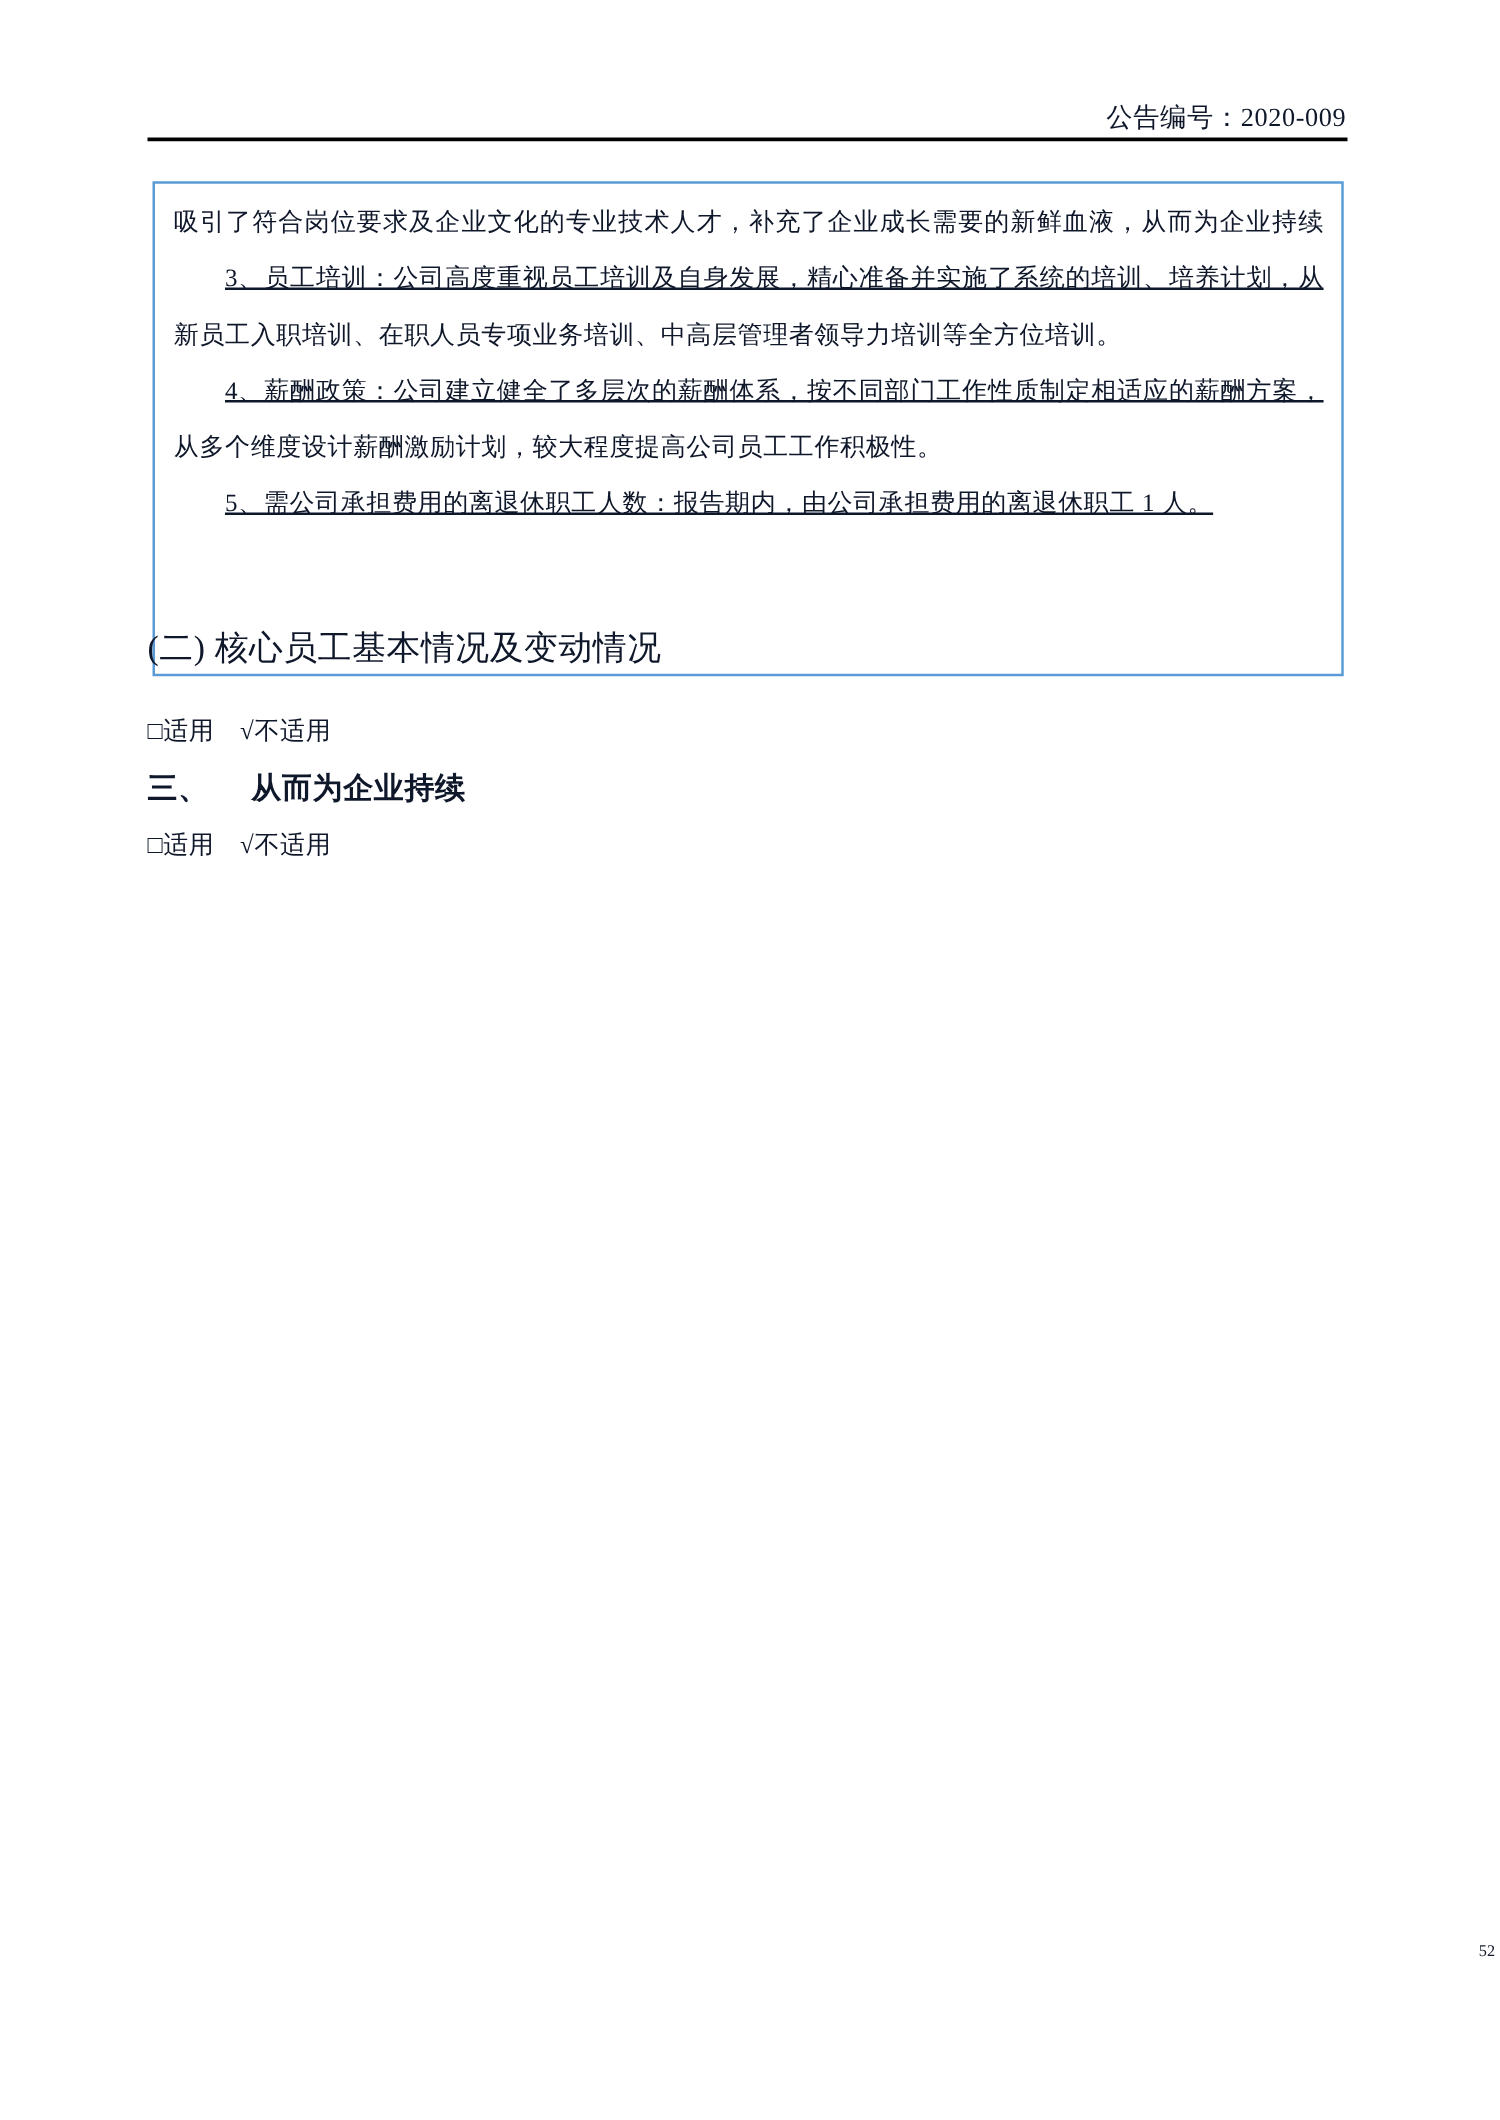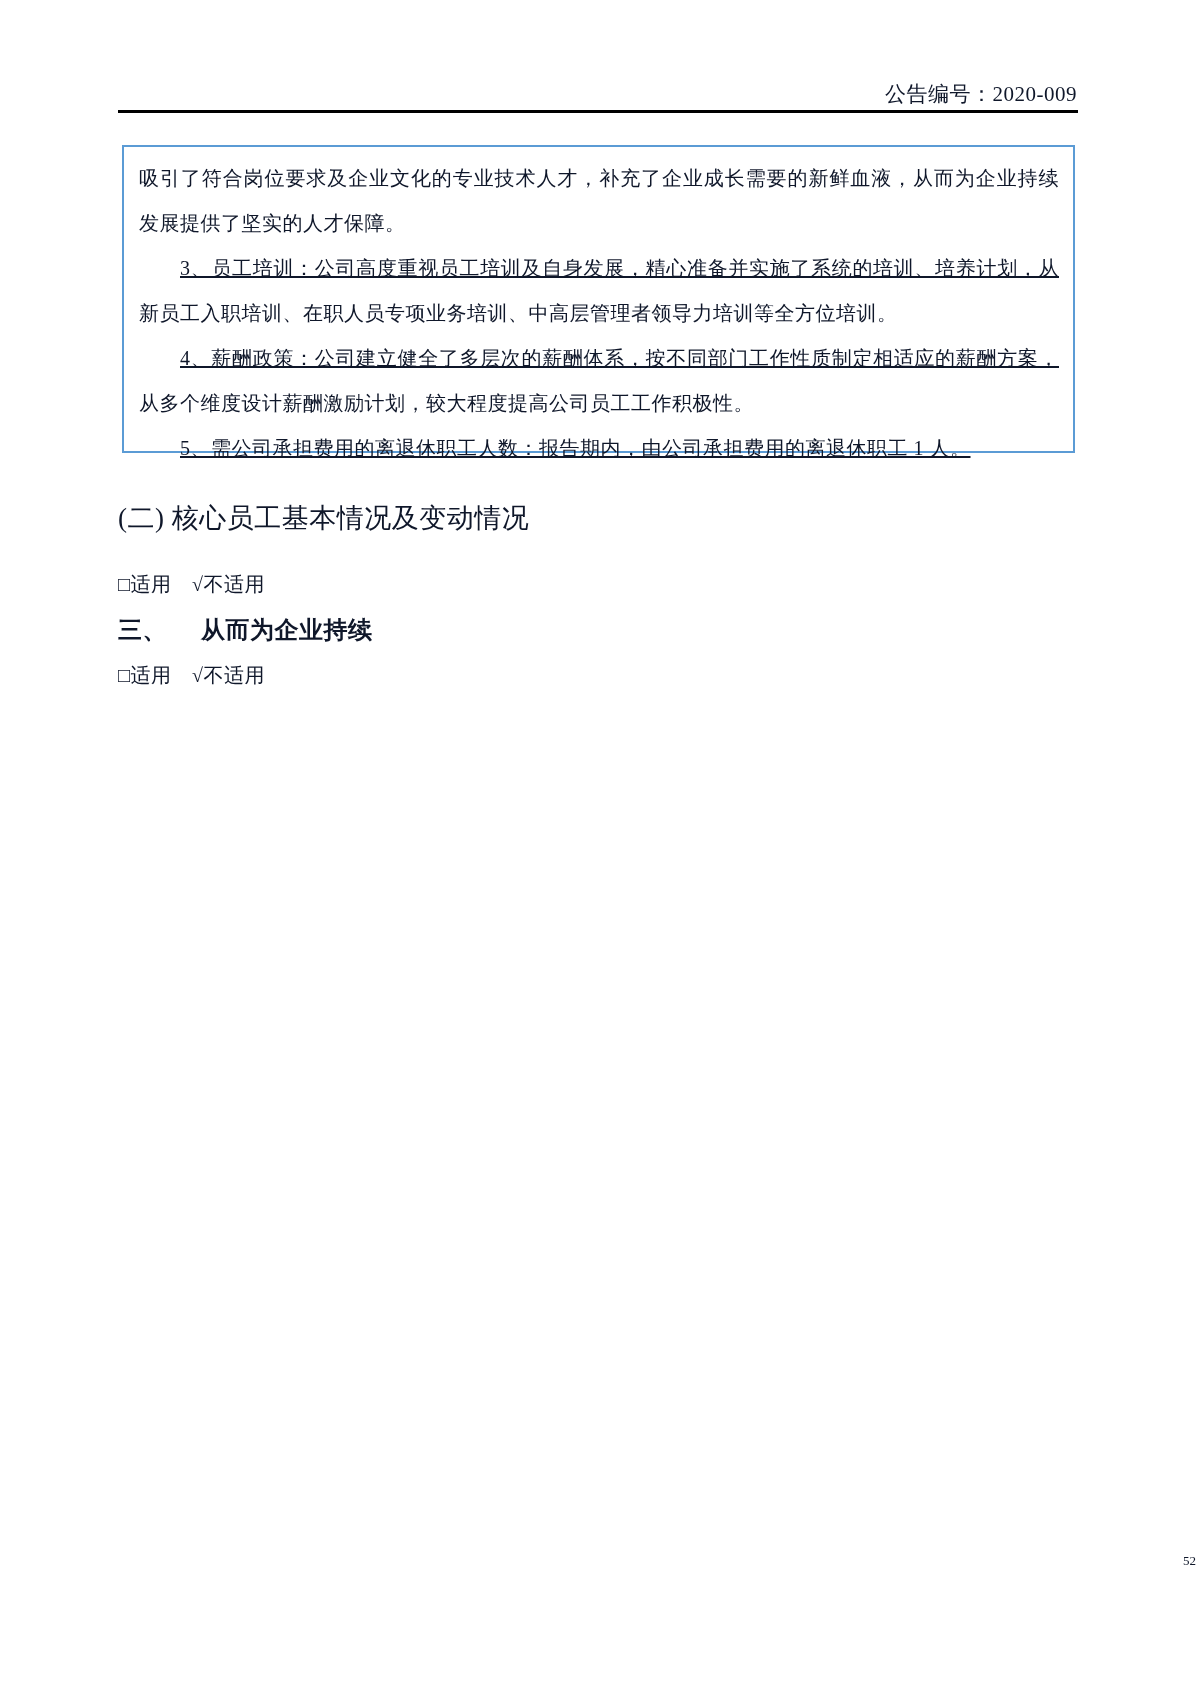--- a/index.html
+++ b/index.html
@@ -32,21 +32,21 @@
     width: 960px;
     height: 3px;
     background: #000000;
   }
   
   .text-box {
     position: absolute;
     top: 145px;
     left: 122px;
     width: 953px;
-    height: 308px;
+    height: 396px;
     border: 2px solid #5B9BD5;
     box-sizing: border-box;
     padding: 9px 14px 0 15px;
   }
   .line {
     font-size: 20px;
     line-height: 45px;
     height: 45px;
     white-space: nowrap;
     letter-spacing: 0.5px;
@@ -104,21 +104,20 @@
 <body>
 
 <div class="page">
 
   <div class="doc-number">公告编号：2020-009</div>
 
   <div class="header-rule"></div>
 
   <div class="text-box" style="border-color: rgb(91, 155, 213);">
     <div class="line jl">吸引了符合岗位要求及企业文化的专业技术人才，补充了企业成长需要的新鲜血液，从而为企业持续</div>
-    <div class="line">发展提供了坚实的人才保障。</div>
     <div class="line jl ind">3、员工培训：公司高度重视员工培训及自身发展，精心准备并实施了系统的培训、培养计划，从</div>
     <div class="line">新员工入职培训、在职人员专项业务培训、中高层管理者领导力培训等全方位培训。</div>
     <div class="line jl ind">4、薪酬政策：公司建立健全了多层次的薪酬体系，按不同部门工作性质制定相适应的薪酬方案，</div>
     <div class="line">从多个维度设计薪酬激励计划，较大程度提高公司员工工作积极性。</div>
     <div class="line ind">5、需公司承担费用的离退休职工人数：报告期内，由公司承担费用的离退休职工 1 人。</div>
   </div>
 
   <div class="h2">(二) 核心员工基本情况及变动情况</div>
 
   <div class="applicability first">□适用　√不适用</div>

